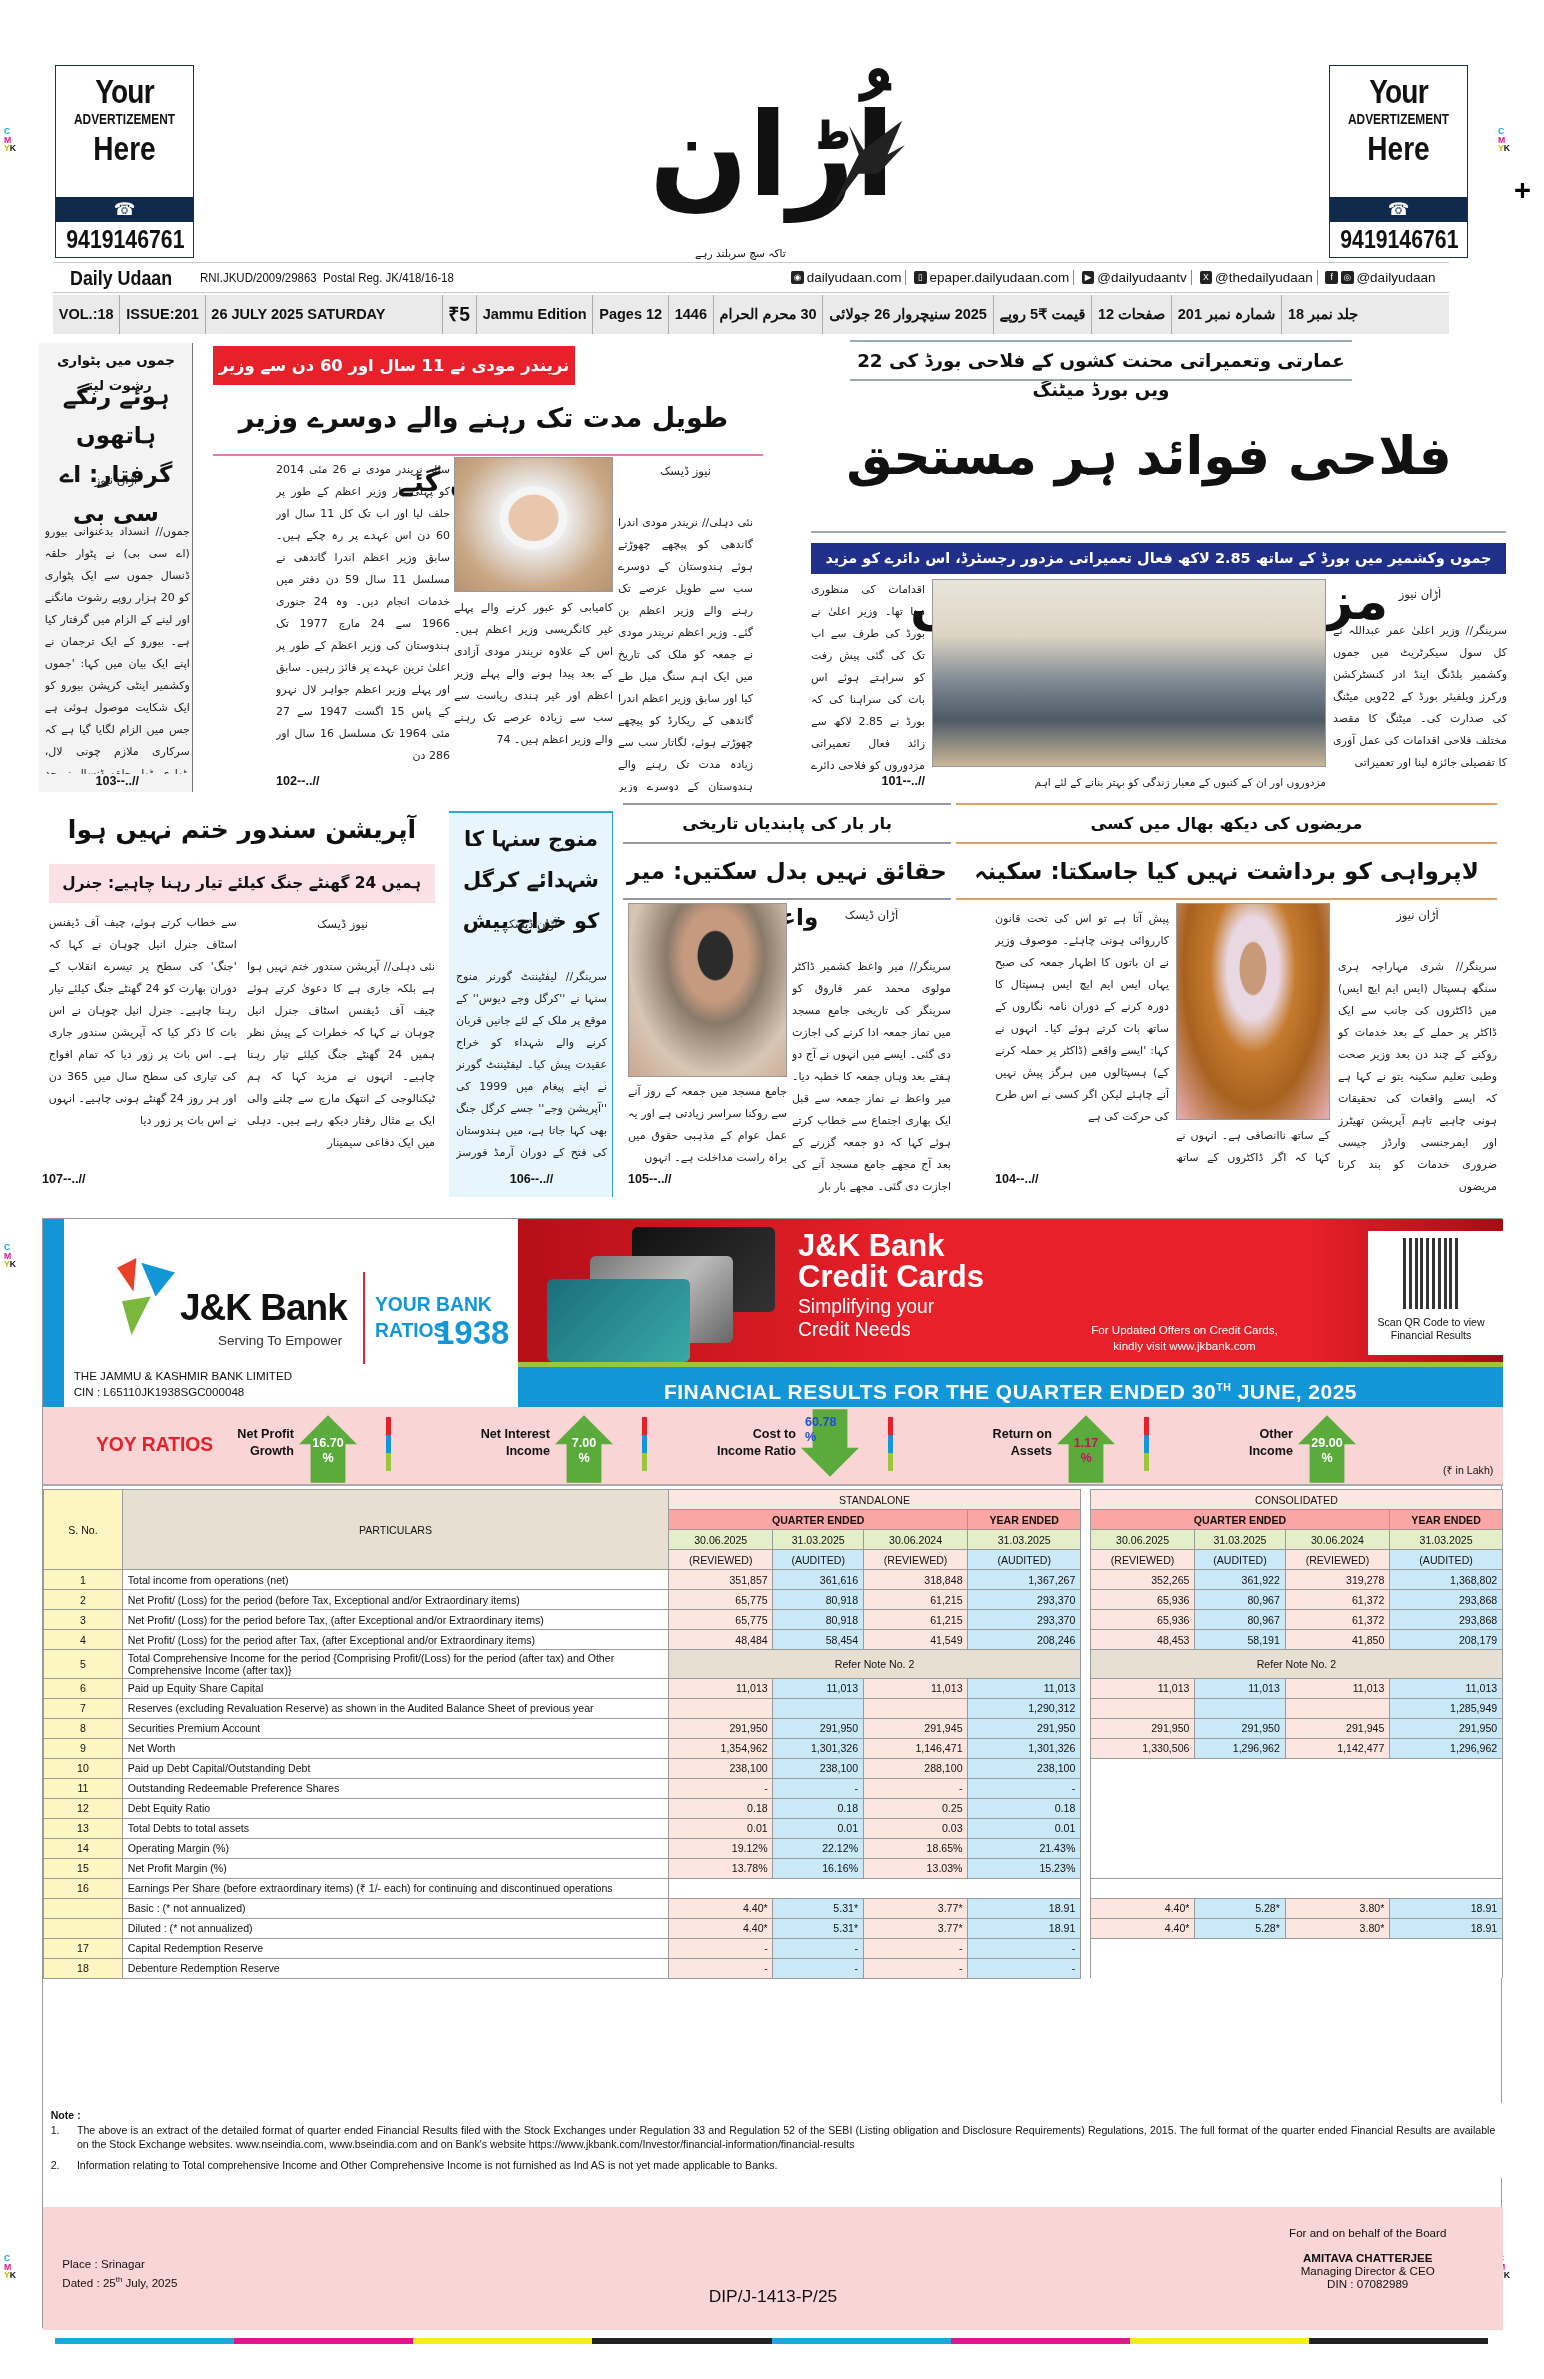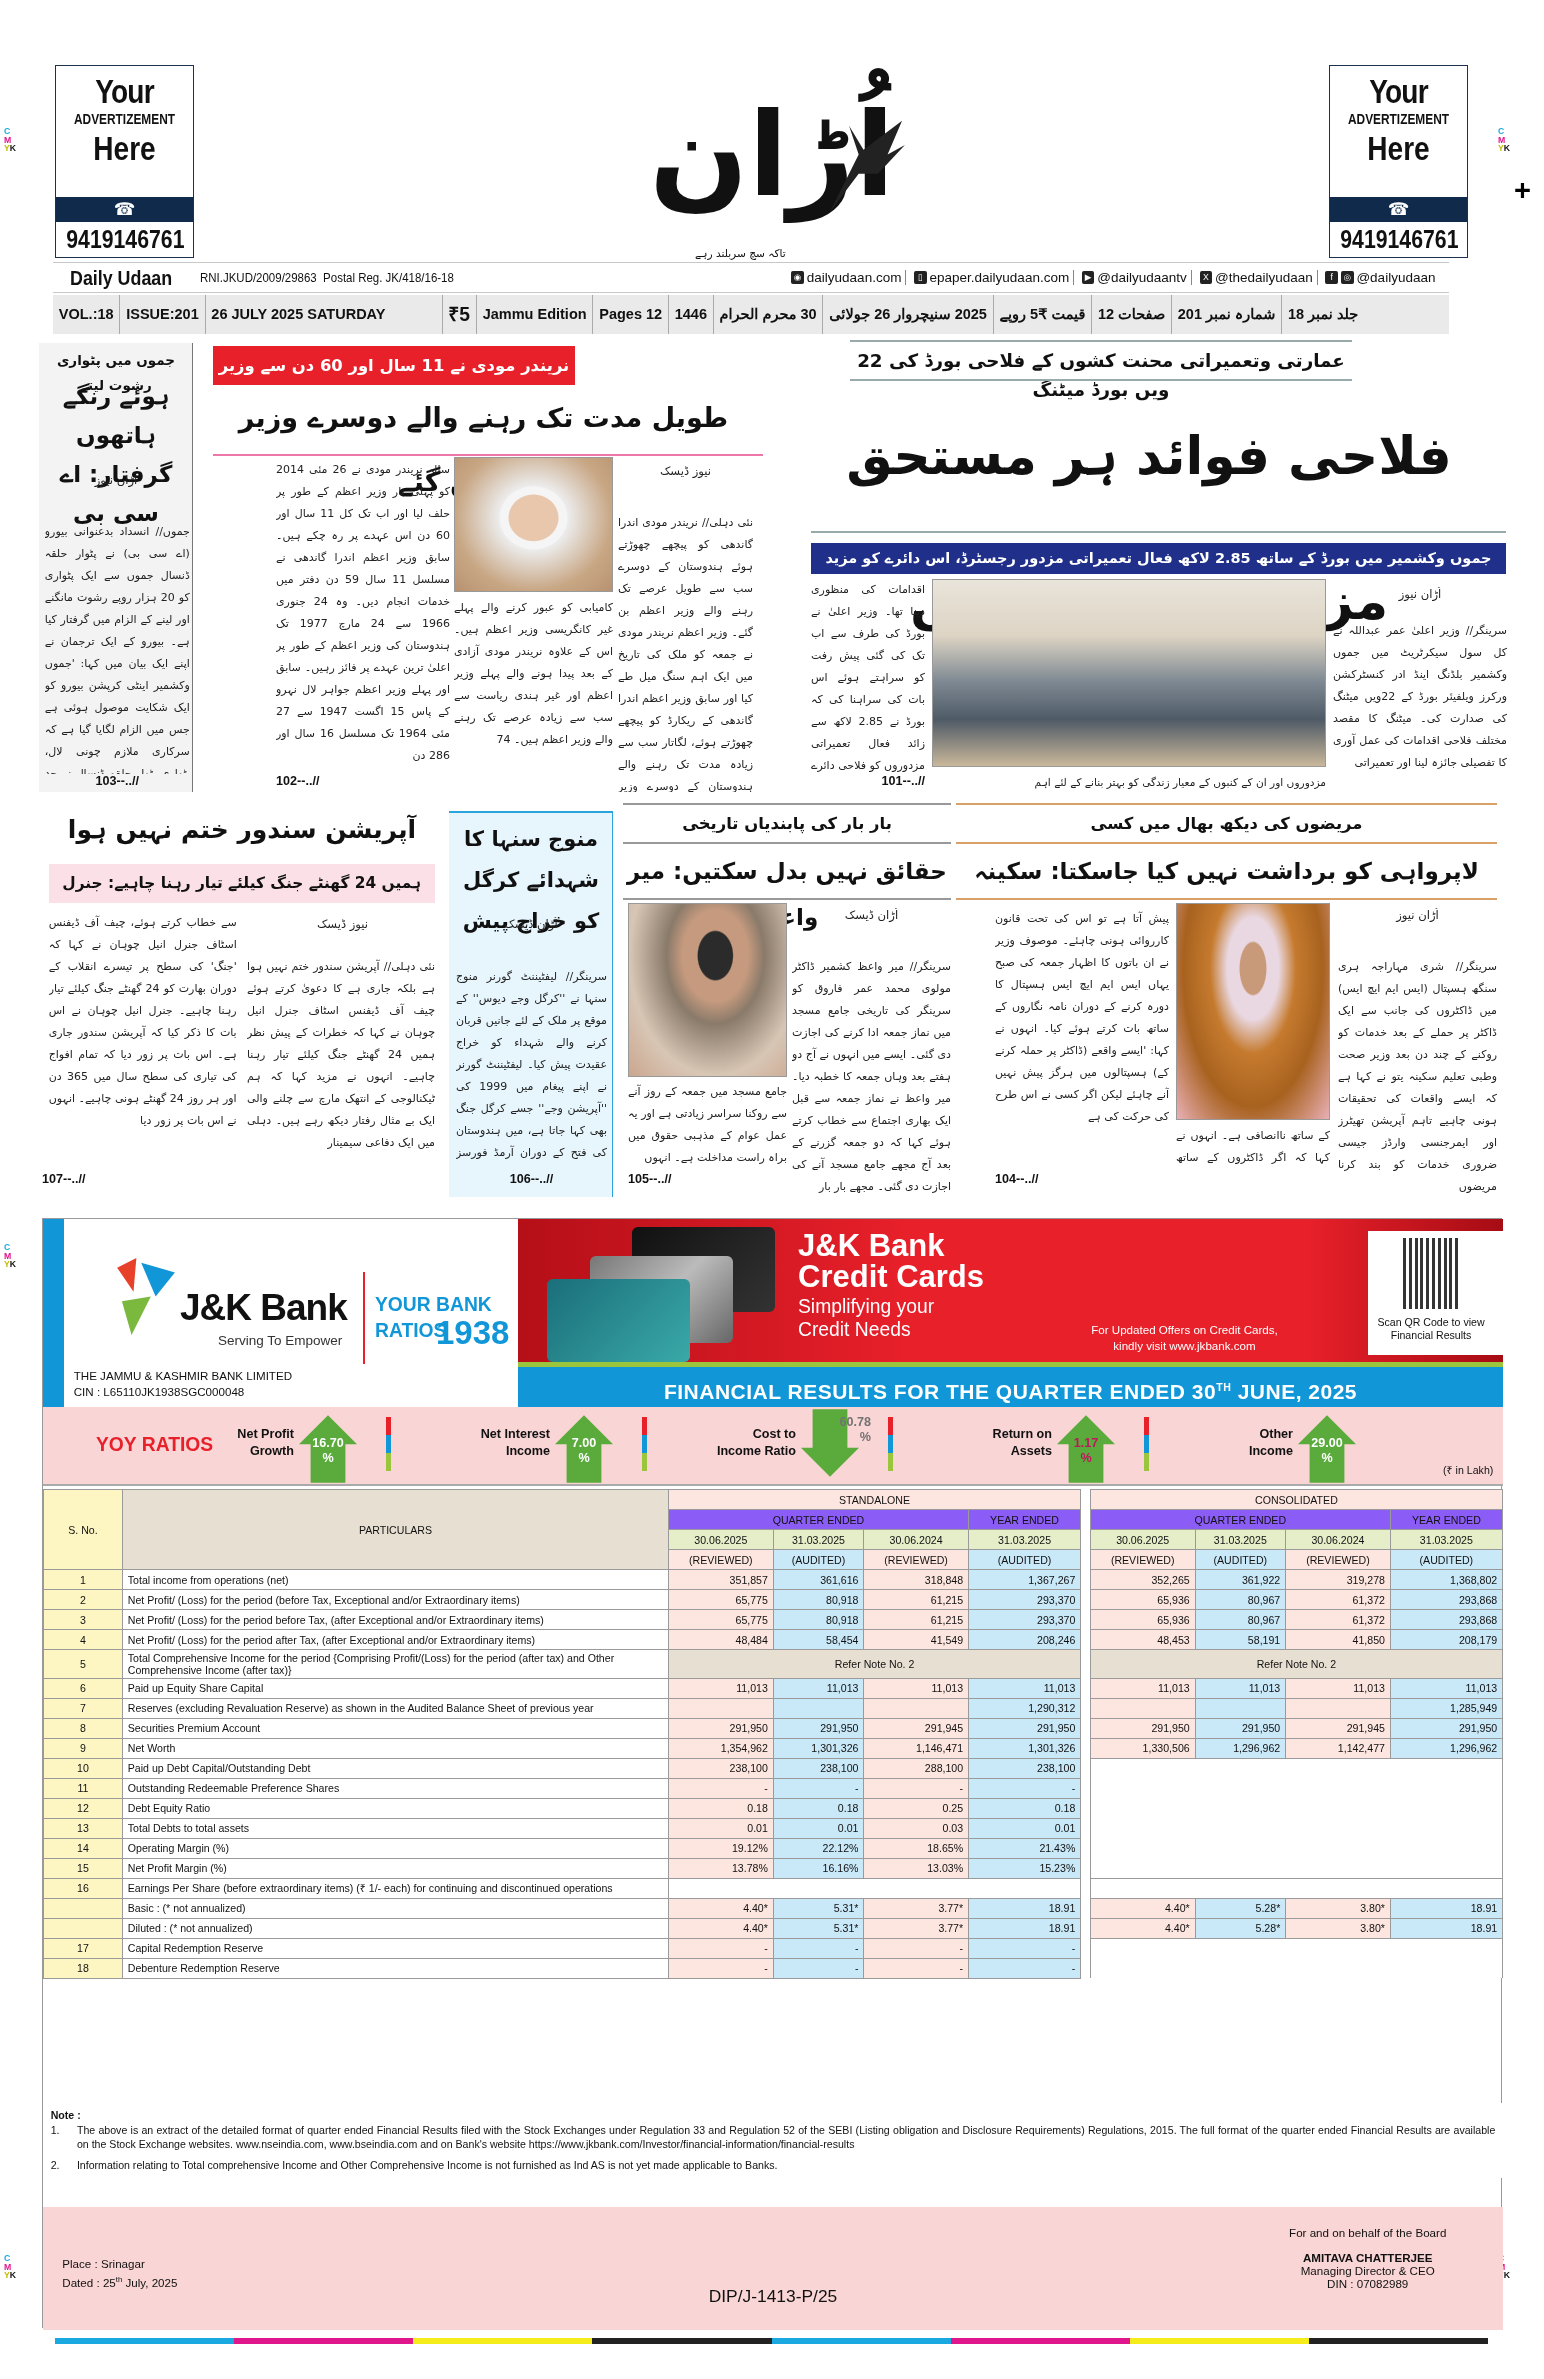--- a/index.html
+++ b/index.html
@@ -57,21 +57,21 @@
 .yoy{position:absolute;left:0;top:188px;width:1460px;height:79px;background:#f9d5d5;border-bottom:2.9px solid #aaa;font-family:"Liberation Sans",sans-serif}
 .arrow{position:absolute;width:58px;height:68px}
 .tbl{position:absolute;left:0;top:270px;width:1460px;border-collapse:collapse;font-family:"Liberation Sans",sans-serif;font-size:10.6px}
 .tbl td,.tbl th{border:1px solid #9a9a9a;padding:1.9px 4.8px;height:20px}
 .tbl .sno{background:#fdf6c3;text-align:center;width:79px}
 .tbl .part{background:#fff;text-align:left}
 .tbl .pk{background:#fde6df;text-align:right}
 .tbl .bl{background:#c9e8f8;text-align:right}
 .tbl .gap{background:#fff;border-top:none;border-bottom:none;width:9.7px;padding:0}
 .tbl .hdr{background:#fde6df;text-align:center;font-weight:normal}
-.tbl .qhdr{background:#8b5cf6;text-align:center;font-weight:normal}
+.tbl .qhdr{background:#fca5a5;text-align:center;font-weight:bold}
 .tbl .dhdr{background:#e5eec8;text-align:center;font-weight:normal}
 .tbl .beige{background:#e7e0d2;text-align:center}
 .tbl .blank{background:#fff}
 .notes{position:absolute;left:0;top:884px;width:1460px;padding:5.8px 7.7px;font-family:"Liberation Sans",sans-serif;font-size:10.6px;line-height:13.5px;background:#fff}
 .footer{position:absolute;left:0;top:988px;width:1460px;height:123px;background:#f9d5d5;font-family:"Liberation Sans",sans-serif;font-size:11.6px}
 .cmykbar{position:absolute;left:55px;top:2337px;width:1433px;height:7.7px;display:flex}
 .cmykbar div{flex:1;height:5.8px;margin-top:1px}
 </style>
 </head>
 <body>
@@ -267,21 +267,21 @@
         </svg><div style="position:absolute;left:0;top:21px;width:58px;text-align:center;color:#fff;font:bold 12.6px 'Liberation Sans',sans-serif;line-height:15.4px"><span>16.70</span><br><span>%</span></div></div>
       <div style="position: absolute; left: 343px; top: 9.7px; width: 4.8px; height: 54px; background: linear-gradient(rgb(232, 32, 42) 0px, rgb(232, 32, 42) 33%, rgb(17, 150, 216) 33%, rgb(17, 150, 216) 66%, rgb(155, 197, 61) 66%);"></div>
       <div style="position: absolute; left: 401px; top: 19.3px; width: 106px; text-align: right; font: bold 12.6px / 16.4px &quot;Liberation Sans&quot;, sans-serif;"><span>Net Interest</span><br><span>Income</span></div>
       <div class="arrow" style="left: 512px; top: 7.7px;"><svg width="58" height="68" viewBox="0 0 60 70">
           <polygon points="30,0 60,30 48,30 48,70 12,70 12,30 0,30" fill="#5aab3c"></polygon>
         </svg><div style="position:absolute;left:0;top:21px;width:58px;text-align:center;color:#fff;font:bold 12.6px 'Liberation Sans',sans-serif;line-height:15.4px"><span>7.00</span><br><span>%</span></div></div>
       <div style="position: absolute; left: 599px; top: 9.7px; width: 4.8px; height: 54px; background: linear-gradient(rgb(232, 32, 42) 0px, rgb(232, 32, 42) 33%, rgb(17, 150, 216) 33%, rgb(17, 150, 216) 66%, rgb(155, 197, 61) 66%);"></div>
       <div style="position: absolute; left: 647px; top: 19.3px; width: 106px; text-align: right; font: bold 12.6px / 16.4px &quot;Liberation Sans&quot;, sans-serif;"><span>Cost to</span><br><span>Income Ratio</span></div>
       <div class="arrow" style="left: 758px; top: 1.9px;"><svg width="58" height="68" viewBox="0 0 60 70">
           <polygon points="12,0 48,0 48,40 60,40 30,70 0,40 12,40" fill="#5aab3c"></polygon>
-        </svg><div style="position:absolute;left:12px;top:5.8px;width:58px;text-align:right;color:#737373;font:bold 12.6px 'Liberation Sans',sans-serif;line-height:15.4px"><span>60.78</span><br><span>%</span></div></div>
+        </svg><div style="position:absolute;left:4px;top:5.8px;width:58px;text-align:left;color:#1d4ed8;font:bold 12.6px 'Liberation Sans',sans-serif;line-height:15.4px"><span>60.78</span><br><span>%</span></div></div>
       <div style="position: absolute; left: 845px; top: 9.7px; width: 4.8px; height: 54px; background: linear-gradient(rgb(232, 32, 42) 0px, rgb(232, 32, 42) 33%, rgb(17, 150, 216) 33%, rgb(17, 150, 216) 66%, rgb(155, 197, 61) 66%);"></div>
       <div style="position: absolute; left: 903px; top: 19.3px; width: 106px; text-align: right; font: bold 12.6px / 16.4px &quot;Liberation Sans&quot;, sans-serif;"><span>Return on</span><br><span>Assets</span></div>
       <div class="arrow" style="left: 1014px; top: 7.7px;"><svg width="58" height="68" viewBox="0 0 60 70">
           <polygon points="30,0 60,30 48,30 48,70 12,70 12,30 0,30" fill="#5aab3c"></polygon>
         </svg><div style="position:absolute;left:0;top:21px;width:58px;text-align:center;color:#be185d;font:bold 12.6px 'Liberation Sans',sans-serif;line-height:15.4px"><span>1.17</span><br><span>%</span></div></div>
       <div style="position: absolute; left: 1101px; top: 9.7px; width: 4.8px; height: 54px; background: linear-gradient(rgb(232, 32, 42) 0px, rgb(232, 32, 42) 33%, rgb(17, 150, 216) 33%, rgb(17, 150, 216) 66%, rgb(155, 197, 61) 66%);"></div>
       <div style="position: absolute; left: 1144px; top: 19.3px; width: 106px; text-align: right; font: bold 12.6px / 16.4px &quot;Liberation Sans&quot;, sans-serif;"><span>Other</span><br><span>Income</span></div>
       <div class="arrow" style="left: 1255px; top: 7.7px;"><svg width="58" height="68" viewBox="0 0 60 70">
           <polygon points="30,0 60,30 48,30 48,70 12,70 12,30 0,30" fill="#5aab3c"></polygon>
         </svg><div style="position:absolute;left:0;top:21px;width:58px;text-align:center;color:#fff;font:bold 12.6px 'Liberation Sans',sans-serif;line-height:15.4px"><span>29.00</span><br><span>%</span></div></div>

